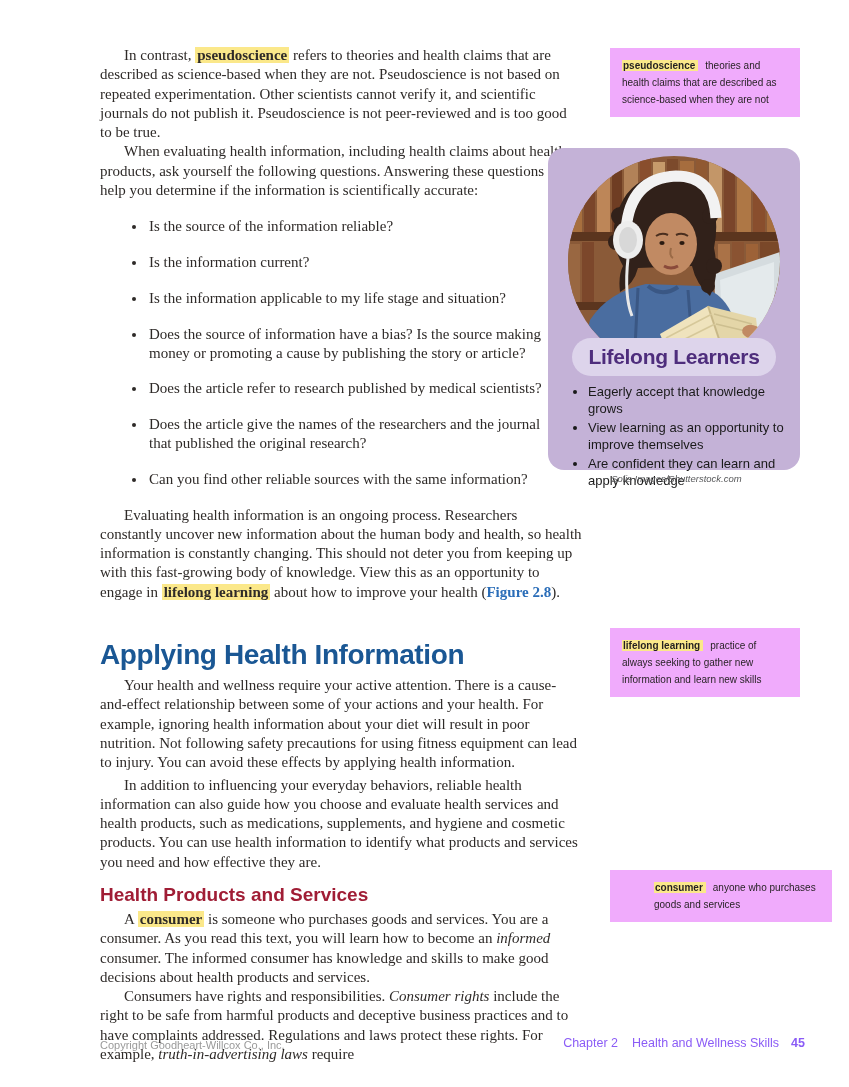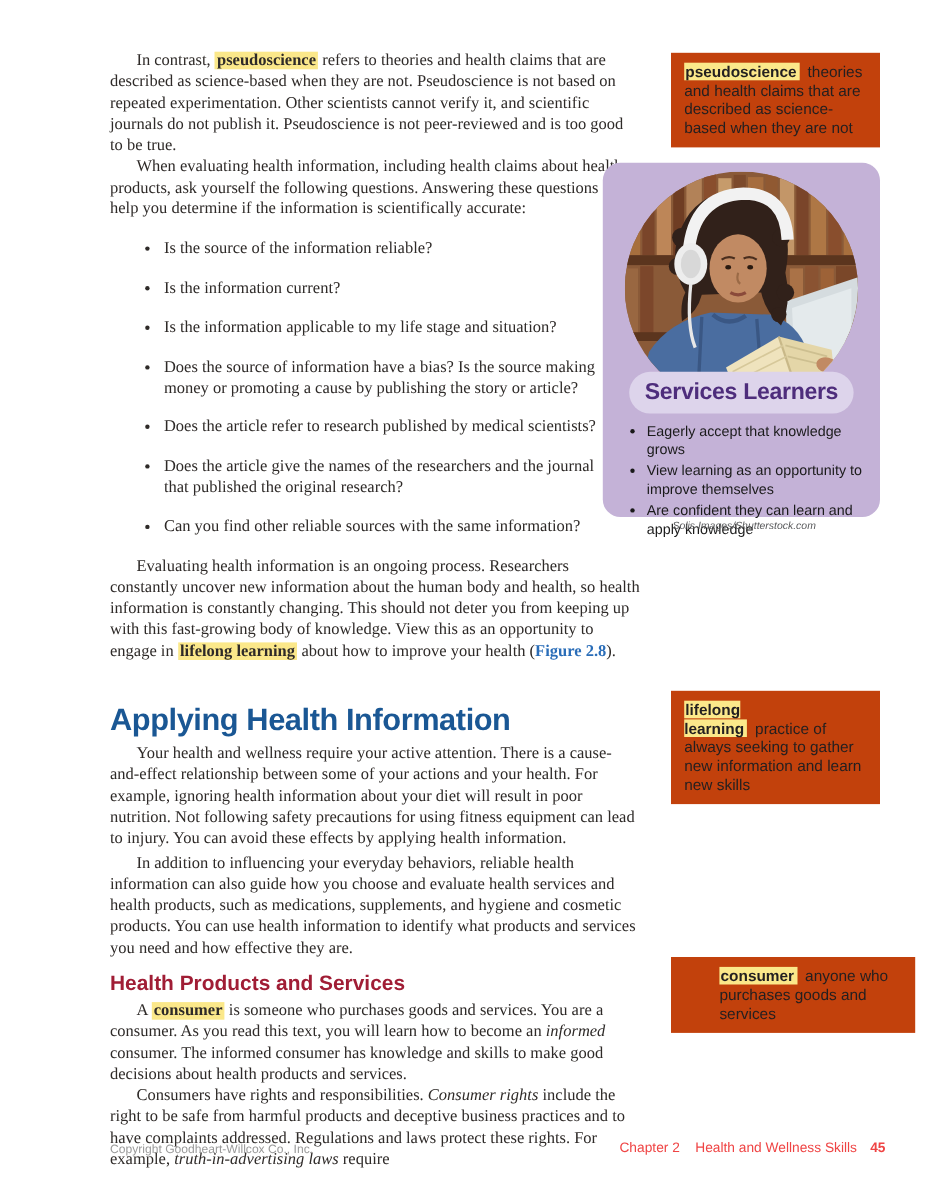--- a/index.html
+++ b/index.html
@@ -15,22 +15,22 @@
   ul.q-list li{margin:17px;padding-left:2px;}
   .p3{margin-top:4px;}
   h1.sec-head{margin:38px 0 0 0;font-family:"Liberation Sans", sans-serif;font-weight:700;
       font-size:28px;line-height:30px;color:#1a5794;letter-spacing:-0.4px;}
   .p4{margin-top:6px;}
   .p5{margin-top:3px;}
   h2.sub-head{margin:12px 0 0 0;font-family:"Liberation Sans", sans-serif;font-weight:700;
       font-size:19px;line-height:22px;color:#a01d35;}
   .p6{margin-top:4px;}
   
-  .def-box{position:absolute;left:610px;width:166px;background:#c2410c;padding:9px 12px;
-      font-family:"Liberation Sans", sans-serif;font-size:14px;line-height:17px;color:#231f20;}
+  .def-box{position:absolute;left:610px;width:166px;background:#f0abfc;padding:9px 12px;
+      font-family:"Liberation Sans", sans-serif;font-size:10px;line-height:17px;color:#231f20;}
   .def-term{font-weight:700;background:#fbe88a;padding:0 3px 0 1px;margin-right:7px;}
   .def-1{top:48px;}
   .def-2{top:628px;}
   .def-3{top:870px;padding-left:44px;}
   
   .figure-card{position:absolute;left:548px;top:148px;width:252px;height:322px;
       background:#c4b2d7;border-radius:16px;}
   .photo-circle{width:212px;height:212px;border-radius:50%;overflow:hidden;margin:8px auto 0 auto;
       position:relative;}
   .title-pill{position:relative;margin:-30px auto 0 auto;width:204px;height:38px;background:#ddd4eb;
@@ -42,21 +42,21 @@
   ul.fig-list li{margin-bottom:3px;}
   .credit{position:absolute;left:548px;top:473px;width:257px;text-align:center;
       font-family:"Liberation Sans", sans-serif;font-style:italic;font-size:9.5px;color:#58595b;}
   .caption{position:absolute;left:548px;top:488px;width:264px;
       font-family:"Liberation Sans", sans-serif;font-size:13px;line-height:17.5px;color:#231f20;}
   .caption-label{font-weight:700;color:#2a6db8;margin-right:9px;}
   
   .foot-copy{position:absolute;left:100px;top:1039px;font-family:"Liberation Sans", sans-serif;
       font-size:11px;color:#9a9a9a;}
   .foot-right{position:absolute;right:44px;top:1036px;font-family:"Liberation Sans", sans-serif;
-      font-size:12.5px;color:#ef4444;}
+      font-size:12.5px;color:#8b5cf6;}
   .foot-right .gap{display:inline-block;width:14px;}
   .foot-right .pgnum{font-weight:700;margin-left:12px;}
 </style>
 </head>
 <body>
 
 <div class="page">
 
   <div class="main-col">
     <p class="body-para"><span>In contrast, </span><span class="seg-term">pseudoscience</span><span> refers to theories and health claims that are described as science-based when they are not. Pseudoscience is not based on repeated experimentation. Other scientists cannot verify it, and scientific journals do not publish it. Pseudoscience is not peer-reviewed and is too good to be true.</span></p>
@@ -149,21 +149,21 @@
         <polygon points="140,150 188,162 192,196 152,186" fill="#e4d6a8"></polygon>
         <path d="M 140 150 L 152 186" stroke="#c8b888" stroke-width="2"></path>
         <path d="M 98 182 L 144 158 M 103 190 L 147 168" stroke="#d6c89a" stroke-width="1.5" fill="none"></path>
         <path d="M 146 158 L 184 168 M 148 168 L 186 177" stroke="#cdbf90" stroke-width="1.5" fill="none"></path>
 
         <ellipse cx="96" cy="194" rx="11" ry="8" fill="#c18a63" transform="rotate(-20 96 194)"></ellipse>
         <ellipse cx="184" cy="176" rx="10" ry="7" fill="#c18a63" transform="rotate(12 184 176)"></ellipse>
       </svg>
     </div>
     <div class="title-pill">
-      <span class="fig-title">Services Learners</span>
+      <span class="fig-title">Lifelong Learners</span>
     </div>
     <ul class="fig-list">
       <li>Eagerly accept that knowledge grows</li>
       <li>View learning as an opportunity to improve themselves</li>
       <li>Are confident they can learn and apply knowledge</li>
     </ul>
   </div>
 
   <div class="credit">Solis Images/Shutterstock.com</div>
 

